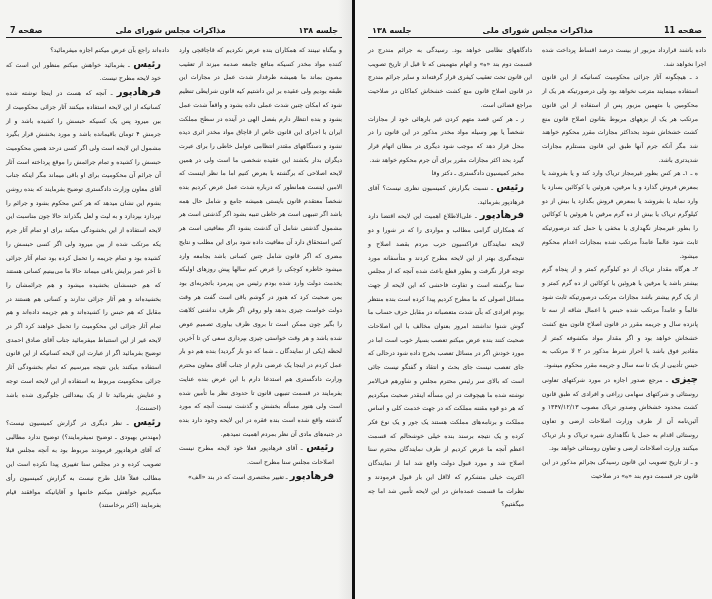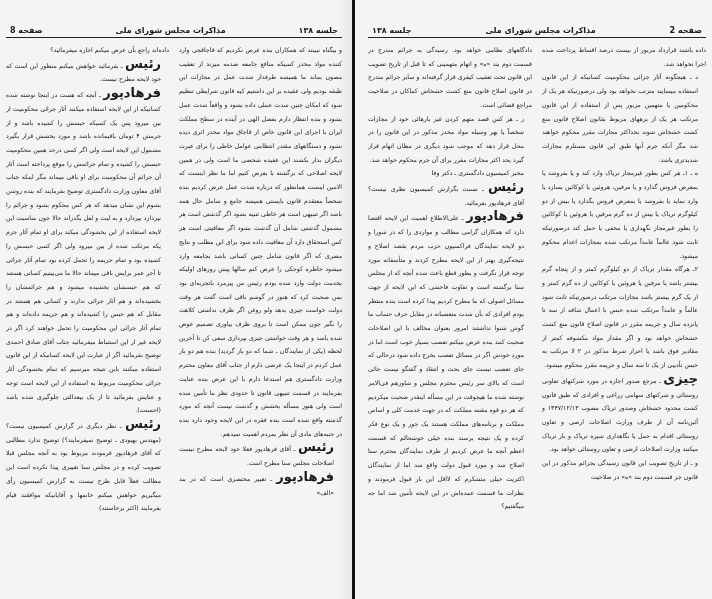--- a/index.html
+++ b/index.html
@@ -29,31 +29,31 @@
     direction: rtl; display: flex; justify-content: space-between; align-items: flex-end;
     font-size: 8px; font-weight: bold; padding: 0 4px 2px 4px;
     border-bottom: 1.2px solid #222;
   }
   .cols { direction: rtl; display: flex; gap: 10px; margin-top: 5px; }
   .col {
     flex: 1; font-size: 6.2px; line-height: 13.7px; text-align: justify;
     text-align-last: right;
   }
   .col p { margin: 0; }
-  .speaker { font-weight: bold; font-size: 13px; }
+  .speaker { font-weight: bold; font-size: 10px; }
   .indent { padding-right: 8px; }
 </style>
 </head>
 <body>
 
 <div class="spread">
 
   <div class="page right">
     <div class="running-head">
-      <span>صفحه 2</span>
+      <span>صفحه 11</span>
       <span>مذاکرات مجلس شورای ملی</span>
       <span>جلسه ۱۳۸</span>
     </div>
     <div class="cols">
       <div class="col">
         <p>داده باشند قرارداد مزبور از بیست درصد اقساط پرداخت شده اجرا نخواهد شد.</p>
         <p class="indent">د ـ هیچگونه آثار جزائی محکومیت کسانیکه از این قانون استفاده مینمایند مترتب نخواهد بود ولی درصورتیکه هر یک از محکومین یا متهمین مزبور پس از استفاده از این قانون مرتکب هر یک از بزههای مربوط بقانون اصلاح قانون منع کشت خشخاش شوند بحداکثر مجازات مقرر محکوم خواهند شد مگر آنکه جرم آنها طبق این قانون مستلزم مجازات شدیدتری باشد.</p>
         <p class="indent">ه ـ ۱ـ هر کس بطور غیرمجاز تریاک وارد کند و یا بفروشد یا بمعرض فروش گذارد و یا مرفین، هروئین یا کوکائین بسازد یا وارد نماید یا بفروشد یا بمعرض فروش بگذارد یا بیش از دو کیلوگرم تریاک یا بیش از ده گرم مرفین یا هروئین یا کوکائین را بطور غیرمجاز نگهداری یا مخفی یا حمل کند درصورتیکه ثابت شود عالماً عامداً مرتکب شده بمجازات اعدام محکوم میشود.</p>
         <p class="indent">۲ـ هرگاه مقدار تریاک از دو کیلوگرم کمتر و از پنجاه گرم بیشتر باشد یا مرفین یا هروئین یا کوکائین از ده گرم کمتر و از یک گرم بیشتر باشد مجازات مرتکب درصورتیکه ثابت شود عالماً و عامداً مرتکب شده حبس با اعمال شاقه از سه تا پانزده سال و جریمه مقرر در قانون اصلاح قانون منع کشت خشخاش خواهد بود و اگر مقدار مواد مکشوفه کمتر از مقادیر فوق باشد یا احراز شرط مذکور در ۲ لا مرتکب به حبس تأدیبی از یک تا سه سال و جریمه مقرر محکوم میشود.</p>
         <p class="indent"><span class="speaker">چیزی</span> <span>ـ مرجع صدور اجازه در مورد شرکتهای تعاونی روستائی و شرکتهای سهامی زراعی و افرادی که طبق قانون کشت محدود خشخاش وصدور تریاک مصوب ۱۳۴۷/۱۲/۱۳ و آئین‌نامه آن از طرف وزارت اصلاحات ارضی و تعاون روستائی اقدام به حمل یا نگاهداری شیره تریاک و بار تریاک میکنند وزارت اصلاحات ارضی و تعاون روستائی خواهد بود.</span></p>
@@ -66,21 +66,21 @@
         <p class="indent"><span class="speaker">رئیس</span> <span>ـ نسبت بگزارش کمیسیون نظری نیست؟ آقای فرهادپور بفرمائید.</span></p>
         <p class="indent"><span class="speaker">فرهادپور</span> <span>ـ علی‌الاطلاع اهمیت این لایحه اقتضا دارد که همکاران گرامی مطالب و مواردی را که در شورا و دو لایحه نمایندگان فراکسیون حزب مردم بقصد اصلاح و نتیجه‌گیری بهتر از این لایحه مطرح کردند و متأسفانه مورد توجه قرار نگرفت و بطور قطع باعث شده آنچه که از مجلس سنا برگشته است و تفاوت فاحشی که این لایحه از جهت مسائل اصولی که ما مطرح کردیم پیدا کرده است بنده منتظر بودم افرادی که بآن شدت متعصبانه در مقابل حرف حساب ما گوش شنوا نداشتند امروز بعنوان مخالف با این اصلاحات صحبت کنند بنده عرض میکنم تعصب بسیار خوب است اما در مورد خودش اگر در مسائل تعصب بخرج داده شود درحالی که جای تعصب نیست جای بحث و انتقاد و گفتگو نیست جائی است که بالای سر رئیس محترم مجلس و شاورهم فی‌الامر نوشته شده ما هیچوقت در این مسأله اینقدر صحبت میکردیم که هر دو قوه مقننه مملکت که در جهت خدمت کلی و اساس مملکت و برنامه‌های مملکت هستند یک جور و یک نوع فکر کرده و یک نتیجه برسند بنده خیلی خوشحالم که قسمت اعظم آنچه ما عرض کردیم از طرف نمایندگان محترم سنا اصلاح شد و مورد قبول دولت واقع شد اما از نمایندگان اکثریت خیلی متشکرم که لااقل این بار قبول فرمودند و نظرات ما قسمت عمده‌اش در این لایحه تأمین شد اما چه میگفتیم؟</span></p>
       </div>
     </div>
   </div>
 
   <div class="page left">
     <div class="running-head">
       <span>جلسه ۱۳۸</span>
       <span>مذاکرات مجلس شورای ملی</span>
-      <span>صفحه 8</span>
+      <span>صفحه 7</span>
     </div>
     <div class="cols">
       <div class="col">
         <p>و بیگناه نبینند که همکاران بنده عرض نکردیم که قاچاقچی وارد کننده مواد مخدر کسیکه منافع جامعه صدمه میزند از تعقیب مصون بماند ما همیشه طرفدار شدت عمل در مجازات این طبقه بودیم ولی عقیده بر این داشتیم کیه قانون شرایطی تنظیم شود که امکان چنین شدت عملی داده بشود و واقعاً شدت عمل بشود و بنده انتظار دارم بفضل الهی در آینده در سطح مملکت ایران با اجرای این قانون خاص از قاچاق مواد مخدر اثری دیده نشود و دستگاههای مقتدر انتظامی عوامل خاطی را برای عبرت دیگران بدار بکشند این عقیده شخصی ما است ولی در همین لایحه اصلاحی که برگشته با بعرض کنیم اما ما نظر اینست که الامین اینست همانطور که درباره شدت عمل عرض کردیم بنده شخصاً معتقدم قانون بایستی همیشه جامع و شامل حال همه باشد اگر تنبیهی است هر خاطی تنبیه بشود اگر گذشتی است هر مشمول گذشتی شامل آن گذشت بشود اگر معافیتی است هر کس استحقاق دارد آن معافیت داده شود برای این مطلب و نتایج مضری که اگر قانون شامل چنین کسانی باشد بجامعه وارد میشود خاطره کوچکی را عرض کنم سالها پیش روزهای اولیکه بخدمت دولت وارد شده بودم رئیس من پیرمرد باتجربه‌ای بود بمن صحبت کرد که هنوز در گوشم باقی است گفت هر وقت دولت خواست چیزی بدهد ولو روغن اگر ظرف نداشتی کلاهت را بگیر چون ممکن است تا بروی ظرف بیاوری تصمیم عوض شده باشد و هر وقت خواستی چیزی بپردازی سعی کن تا آخرین لحظه (یکی از نمایندگان ـ شما که دو بار گردید) بنده هم دو بار عمل کردم در اینجا یک عرضی دارم از جناب آقای معاون محترم وزارت دادگستری هم استدعا دارم با این عرض بنده عنایت بفرمایند در قسمت تنبیهی قانون تا حدودی نظر ما تأمین شده است ولی هنوز مسأله بخشش و گذشت نیست آنچه که مورد گذشته واقع شده است بنده فقره در این لایحه وجود دارد بنده در جنبه‌های مادی آن نظر بمردم اهمیت نمیدهم.</p>
         <p class="indent"><span class="speaker">رئیس</span> <span>ـ آقای فرهادپور فعلا خود لایحه مطرح نیست اصلاحات مجلس سنا مطرح است.</span></p>
         <p class="indent"><span class="speaker">فرهادپور</span> <span>ـ تغییر مختصری است که در بند «الف»</span></p>
       </div>
       <div class="col">
         <p>داده‌اند راجع بآن عرض میکنم اجازه میفرمائید؟</p>
         <p class="indent"><span class="speaker">رئیس</span> <span>ـ بفرمائید خواهش میکنم منظور این است که خود لایحه مطرح نیست.</span></p>

